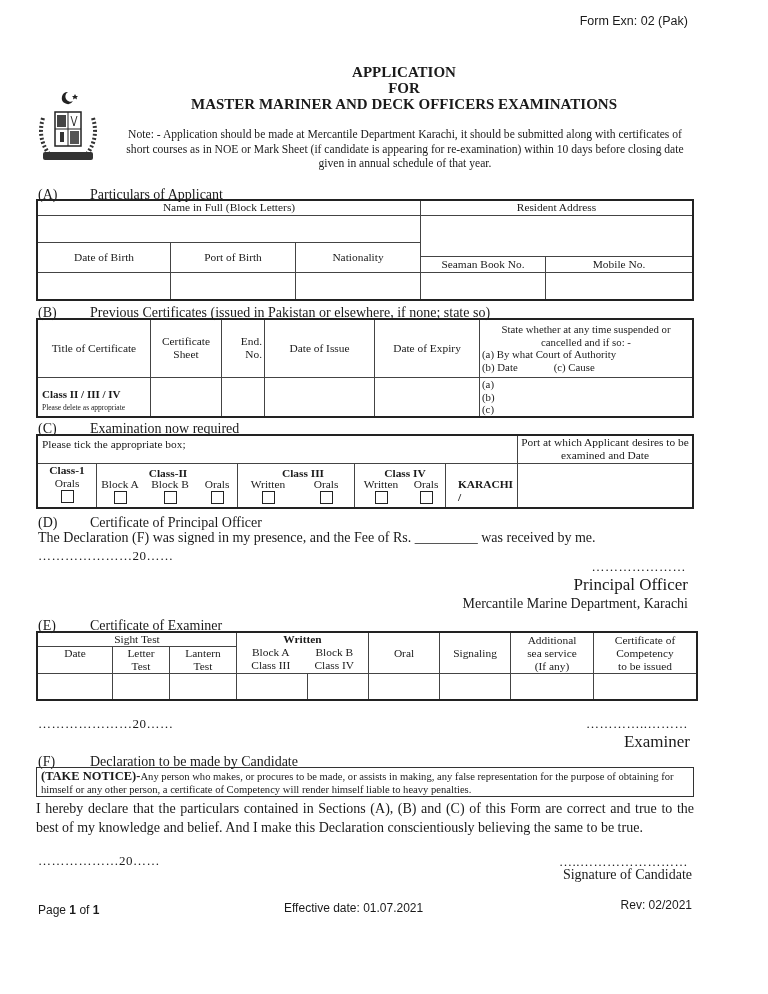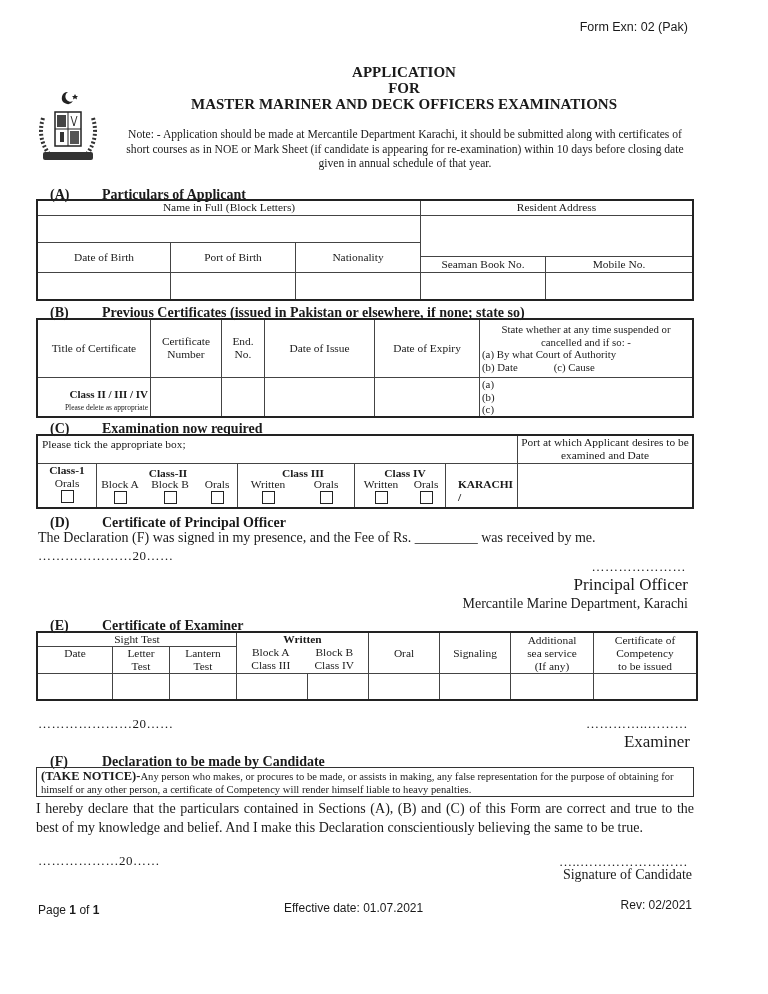--- a/index.html
+++ b/index.html
@@ -1,27 +1,27 @@
 <!DOCTYPE html>
 <html><head>
 <meta charset="utf-8">
 <style>
   html, body { margin:0; padding:0; background:#ffffff; }
   body { width:768px; height:994px; position:relative; overflow:hidden; color:#1a1a1a;
          font-family:"Liberation Serif", serif; }
   .abs { position:absolute; }
   .sans { font-family:"Liberation Sans", sans-serif; }
-  .form-code { right:80px; top:20px; font-size:12.5px;text-align:right; }
+  .form-code { right:80px; top:14px; font-size:12.5px;text-align:right; }
   .title { left:0; width:768px; text-align:center; font-weight:bold; }
   .t1 { top:64px; font-size:15px; left:20px; }
   .t2 { top:80px; font-size:15px; left:20px; }
   .t3 { top:96px; font-size:15px; left:20px; }
   .note { left:120px; width:570px; top:128px; text-align:center; font-size:11.6px; line-height:14.5px; }
   .emblem { left:33px; top:88px; width:70px; height:80px; }
-  .sec-h { font-weight:bold; font-size:14px; white-space:nowrap;margin-left:12px; }
+  .sec-h { font-weight:normal; font-size:14px; white-space:nowrap; }
   .sec-h .lbl { display:inline-block; width:52px; }
   table.f { position:absolute; border-collapse:collapse; border:2px solid #222; font-size:11.4px; }
   table.f td { border:1px solid #444; text-align:center; vertical-align:middle; padding:0 2px; line-height:13px;margin-top:36px; }
   .cb { display:inline-block; width:11px; height:11px; border:1px solid #222; }
   .small { font-size:7.5px; }
   .bold { font-weight:bold; }
   .txt { font-size:14px; }
   .dots { font-size:13px; letter-spacing:0.5px; }
   .notice { left:36px; width:658px; top:767px; height:30px; border:1px solid #333; font-size:10.6px; padding:2px 4px; box-sizing:border-box; line-height:13px; }
   .decl { left:36px; width:658px; top:799px; font-size:14px; line-height:19px; text-align:justify; }
@@ -83,32 +83,32 @@
 </tbody>
   </table>
 
 <div class="abs sec-h" style="left:38px; top:305px;">
   <span class="lbl">(B)</span><span>Previous Certificates (issued in Pakistan or elsewhere, if none; state so)</span>
 </div>
 <table class="f" style="left:36px; top:318px; width:658px; height:98px;">
   <tbody>
       <tr style="height:58px;">
     <td style="width:108px;">Title of Certificate</td>
-    <td style="width:66px;">Certificate Number</td>
-    <td style="width:38px;">End. No.</td>
+    <td style="width:66px;">Certificate Sheet</td>
+    <td style="width:38px;text-align:right;">End. No.</td>
     <td style="width:105px;">Date of Issue</td>
     <td style="width:100px;">Date of Expiry</td>
     <td style="text-align:left; font-size:10.8px; line-height:12.5px;">
       <div style="text-align:center;">State whether at any time suspended or cancelled and if so: -</div>
       <div>(a) By what Court of Authority</div>
       <div><span>(b) Date</span><span style="display:inline-block;width:36px;"></span><span>(c) Cause</span></div>
     </td>
   </tr>
   <tr style="height:40px;">
-    <td style="text-align:right; padding-left:19px;">
+    <td style="text-align:left; padding-left:4px;">
       <div class="bold" style="font-size:11px; margin-top:8px;">Class II / III / IV</div>
       <div class="small">Please delete as appropriate</div>
     </td>
     <td></td>
     <td></td>
     <td></td>
     <td></td>
     <td style="text-align:left; font-size:10.8px; line-height:12.5px;">
       <div>(a)</div>
       <div>(b)</div>

